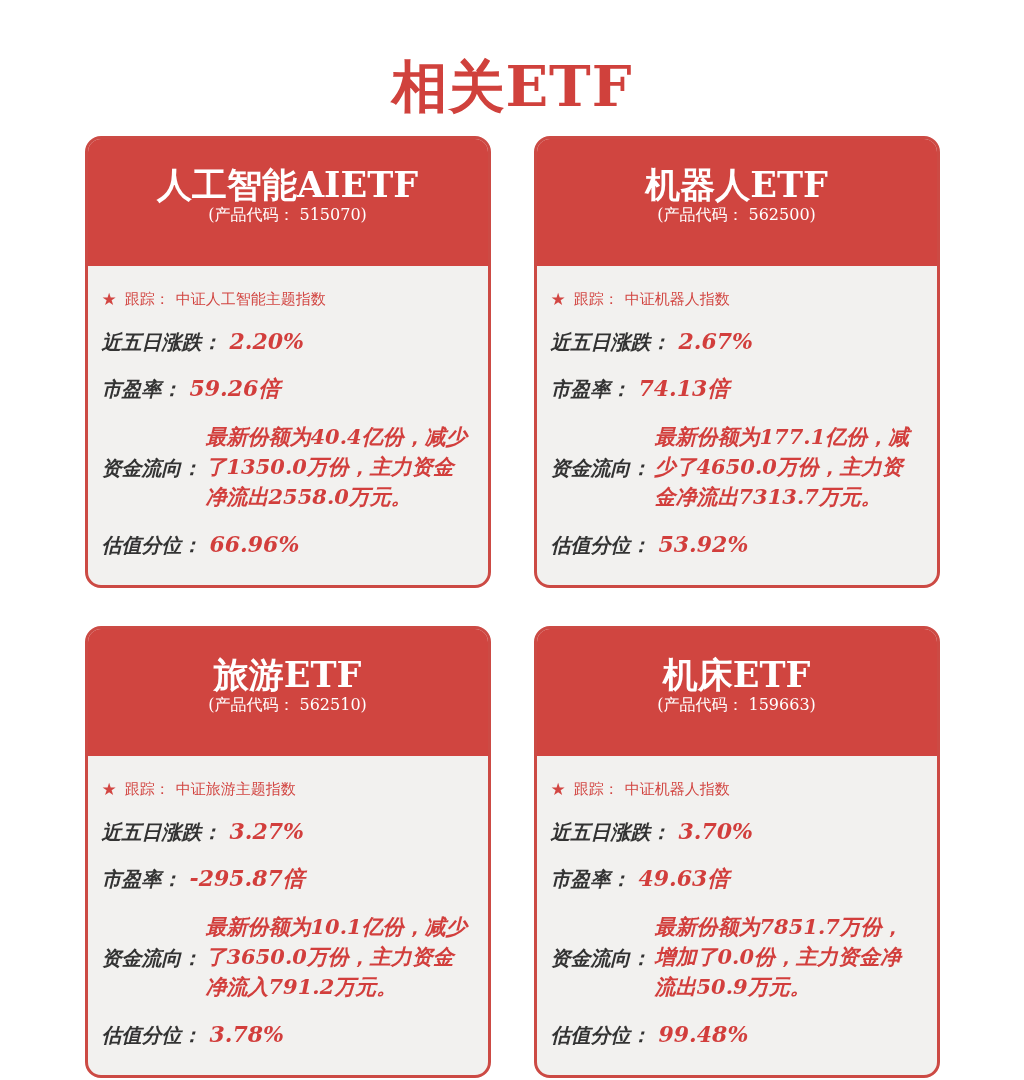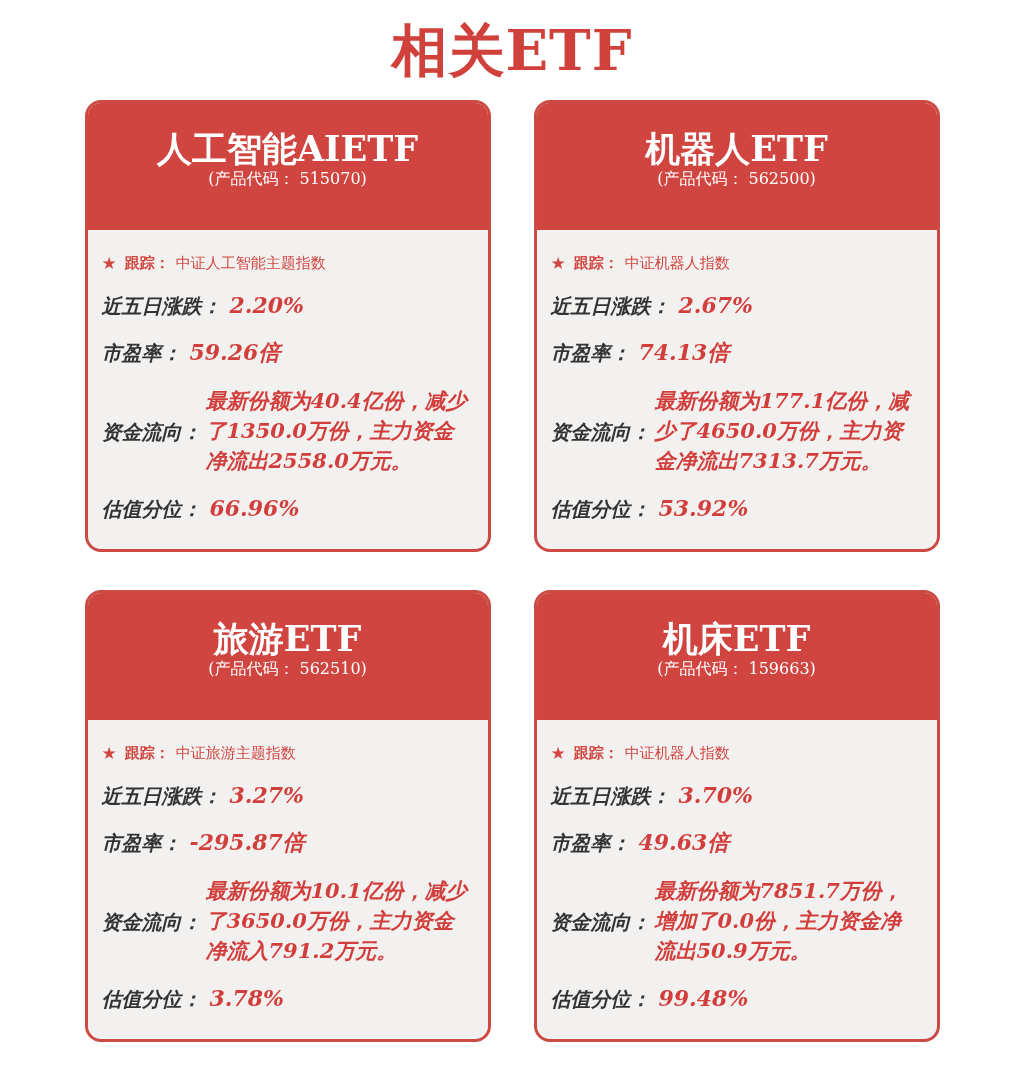--- a/index.html
+++ b/index.html
@@ -11,20 +11,21 @@
   }
   .page-title {
     text-align:center;
     color:#d0413c;
     font-family:"DejaVu Serif", serif;
     font-weight:bold;
     font-size:56px;
     letter-spacing:1px;
     padding:14px 0 0 0;
     height:100px;
+    margin-top:36px;
   }
   .etf-grid {
     display:grid;
     grid-template-columns:repeat(2, 406px);
     column-gap:43px;
     row-gap:38px;
     justify-content:center;
   }
   .etf-card {
     border:3px solid #cc4a44;
@@ -54,21 +55,21 @@
   }
   .card-body { padding:22px 18px 20px 14px; }
   .tracking-line {
     color:#d24642;
     font-size:15px;
     margin:2px 0 6px 0;
     display:flex;
     align-items:center;
   }
   .star-icon { font-size:17px; margin-right:8px; line-height:1; }
-  .tracking-label { margin-right:6px;font-weight:bold; }
+  .tracking-label { margin-right:6px; }
   .stat-row {
     display:flex;
     align-items:baseline;
     margin-top:19px;
     font-style:italic;
   }
   .stat-row.flow { align-items:center; }
   .stat-label {
     color:#333333;
     font-weight:bold;

